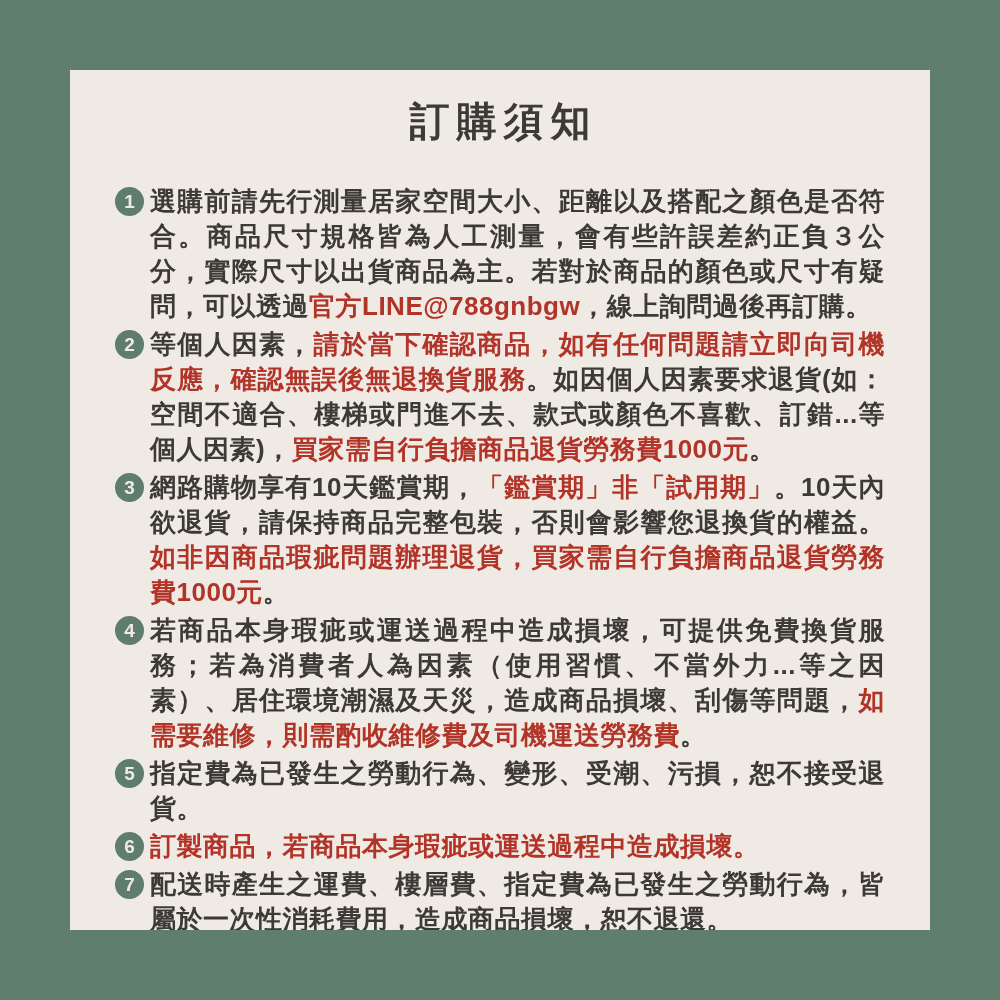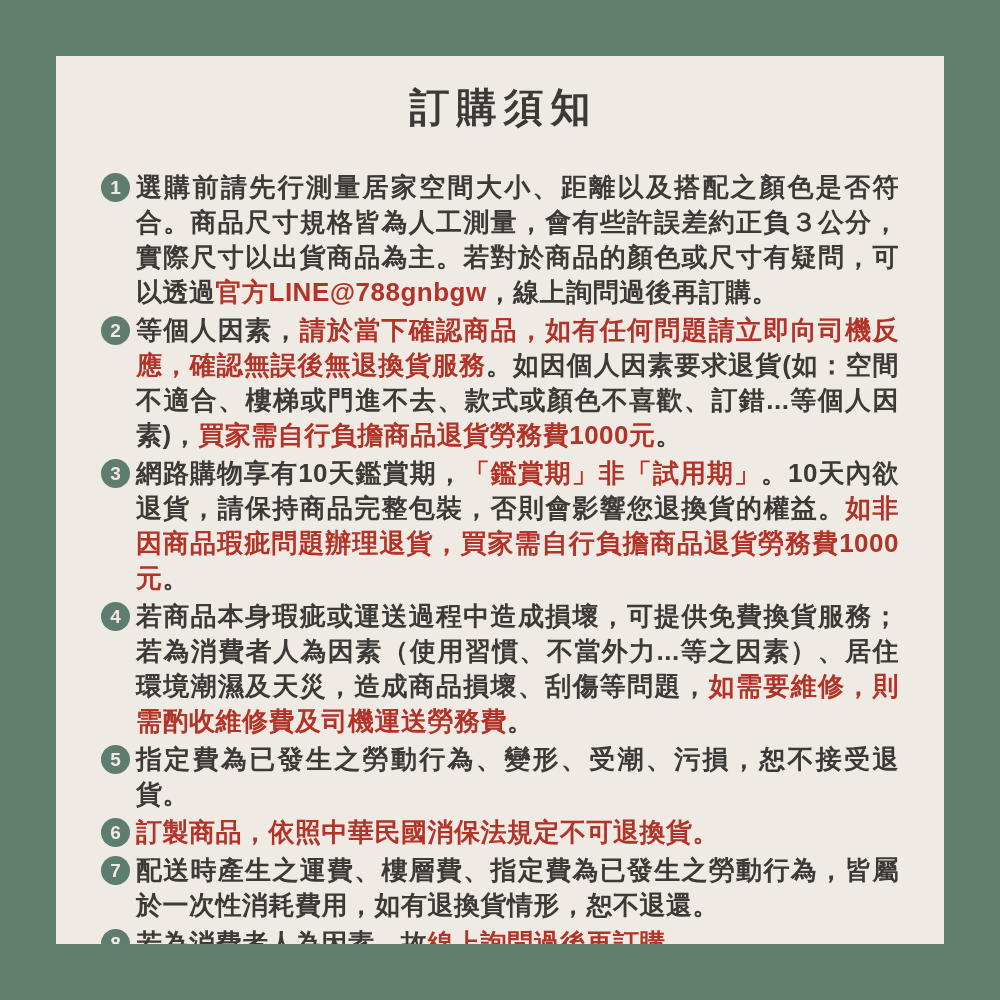--- a/index.html
+++ b/index.html
@@ -4,21 +4,21 @@
 <style>
   html,body{margin:0;padding:0;}
   body{
     width:1000px;height:1000px;
     font-family:"Liberation Sans","DejaVu Sans",sans-serif;
     -webkit-font-smoothing:antialiased;
   }
   .frame{
     width:1000px;height:1000px;
     box-sizing:border-box;
-    padding:56px;
+    padding:70px;
     background:#5f7e6d;
   }
   .sheet{
     width:100%;height:100%;
     box-sizing:border-box;
     background:#f0eae4;
     padding-top:26px;
     overflow:hidden;
   }
   h1.title{
@@ -101,26 +101,26 @@
     <p class="notice-text"><span class="seg-dark">若商品本身瑕疵或運送過程中造成損壞，可提供免費換貨服務；若為消費者人為因素（使用習慣、不當外力...等之因素）、居住環境潮濕及天災，造成商品損壞、刮傷等問題，</span><span class="seg-red">如需要維修，則需酌收維修費及司機運送勞務費</span><span class="seg-dark">。</span></p>
   </div>
 
   <div class="notice">
     <span class="badge">5</span>
     <p class="notice-text"><span class="seg-dark">指定費為已發生之勞動行為、變形、受潮、污損，恕不接受退貨。</span></p>
   </div>
 
   <div class="notice">
     <span class="badge">6</span>
-    <p class="notice-text"><span class="seg-red">訂製商品，依照中華民國消保法規定不可退換貨。</span></p>
+    <p class="notice-text"><span class="seg-red">訂製商品，若商品本身瑕疵或運送過程中造成損壞。</span></p>
   </div>
 
   <div class="notice">
     <span class="badge">7</span>
-    <p class="notice-text"><span class="seg-dark">配送時產生之運費、樓層費、指定費為已發生之勞動行為，皆屬於一次性消耗費用，如有退換貨情形，恕不退還。</span></p>
+    <p class="notice-text"><span class="seg-dark">配送時產生之運費、樓層費、指定費為已發生之勞動行為，皆屬於一次性消耗費用，造成商品損壞，恕不退還。</span></p>
   </div>
 
   <div class="notice">
     <span class="badge">8</span>
     <p class="notice-text"><span class="seg-dark">若為消費者人為因素，故</span><span class="seg-red">線上詢問過後再訂購</span><span class="seg-dark">。</span></p>
   </div>
 </div>
   </div>
 </div>
 

